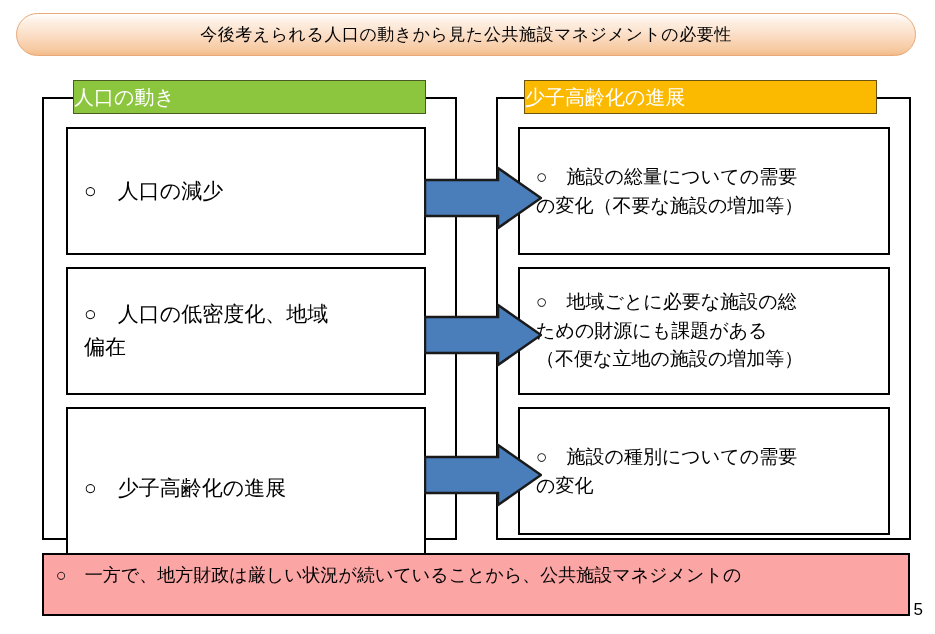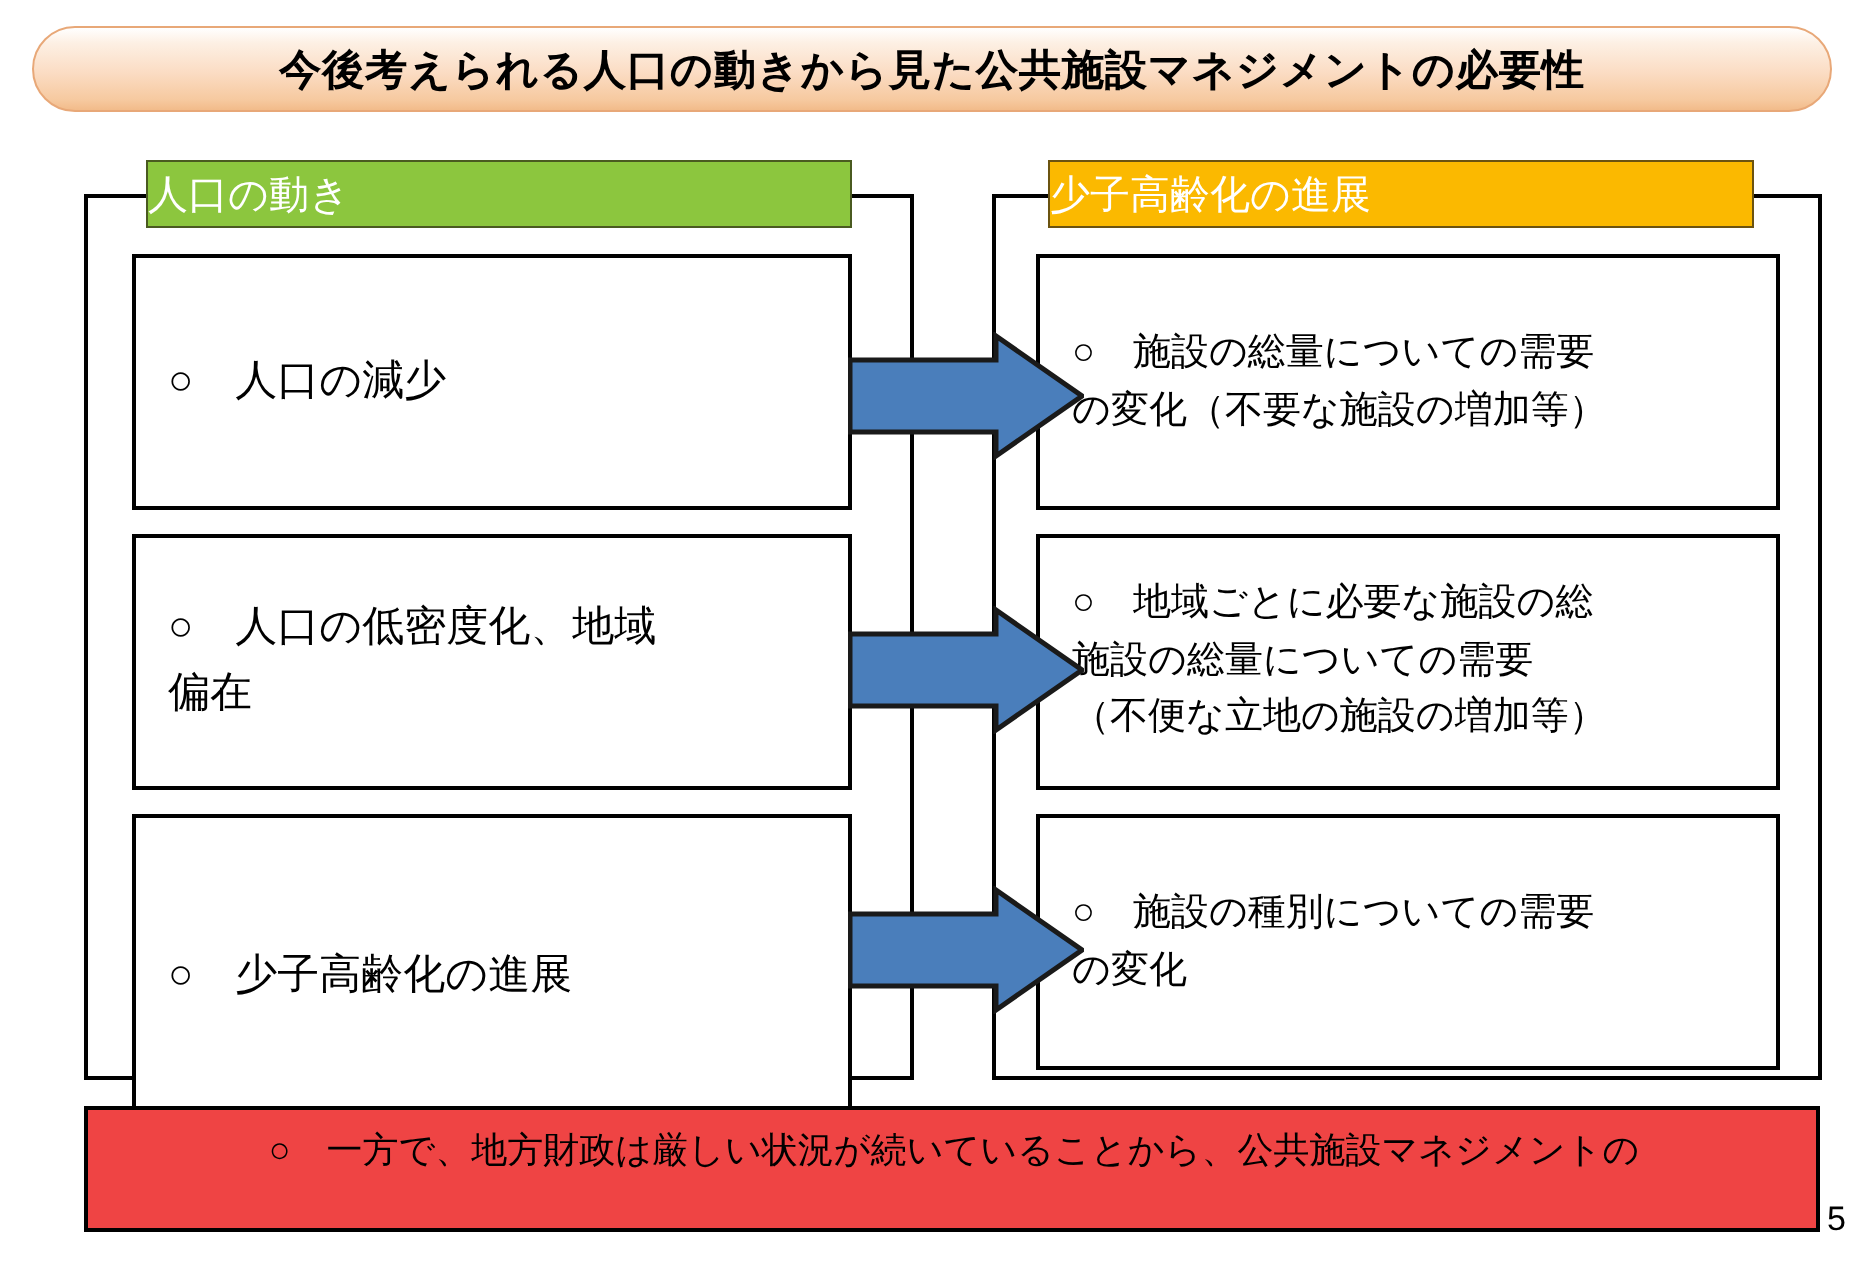--- a/index.html
+++ b/index.html
@@ -29,22 +29,22 @@
                 #fdf0e4 18%,
                 #fbdcc3 55%,
                 #f6c99f 88%,
                 #f2bb8a 100%);
     box-sizing: border-box;
     display: flex;
     align-items: center;
     justify-content: center;
   }
   #title-banner .title-text {
-    font-size: 21px;
-    font-weight: bold;
+    font-size: 17px;
+    font-weight: normal;
     color: #000000;
     letter-spacing: 0.5px;
     white-space: nowrap;
   }
 
   
   .col-frame {
     position: absolute;
     border: 2px solid #000000;
     box-sizing: border-box;
@@ -121,24 +121,23 @@
   #arrow-3 { left: 424px; top: 443px; }
 
   
   #bottom-note {
     position: absolute;
     left: 42px;
     top: 553px;
     width: 868px;
     height: 63px;
     border: 2px solid #000000;
-    background: #ef4444;
+    background: #fca5a5;
     box-sizing: border-box;
     padding: 7px 10px 0 12px;
-    text-align: center;
   }
   #bottom-note .note-line {
     font-size: 18px;
     color: #000000;
     line-height: 1.45;
     white-space: nowrap;
   }
 
   
   #page-number {
@@ -176,21 +175,21 @@
 <div id="box-l3" class="box">
   <div class="line">○　少子高齢化の進展</div>
 </div>
 
 <div id="box-r1" class="box">
   <div class="line">○　施設の総量についての需要</div>
   <div class="line indent">の変化（不要な施設の増加等）</div>
 </div>
 <div id="box-r2" class="box">
   <div class="line">○　地域ごとに必要な施設の総</div>
-  <div class="line indent">施設の総量についての需要</div>
+  <div class="line indent">ための財源にも課題がある</div>
   <div class="line indent">（不便な立地の施設の増加等）</div>
 </div>
 <div id="box-r3" class="box">
   <div class="line">○　施設の種別についての需要</div>
   <div class="line indent">の変化</div>
 </div>
 
 <svg id="arrow-1" class="arrow" viewBox="0 0 118 64">
   <polygon points="1,14 74,14 74,2 117,32 74,62 74,50 1,50" fill="#4A7EBB" stroke="#1a1a1a" stroke-width="2.5" stroke-linejoin="miter"></polygon>
 </svg>

